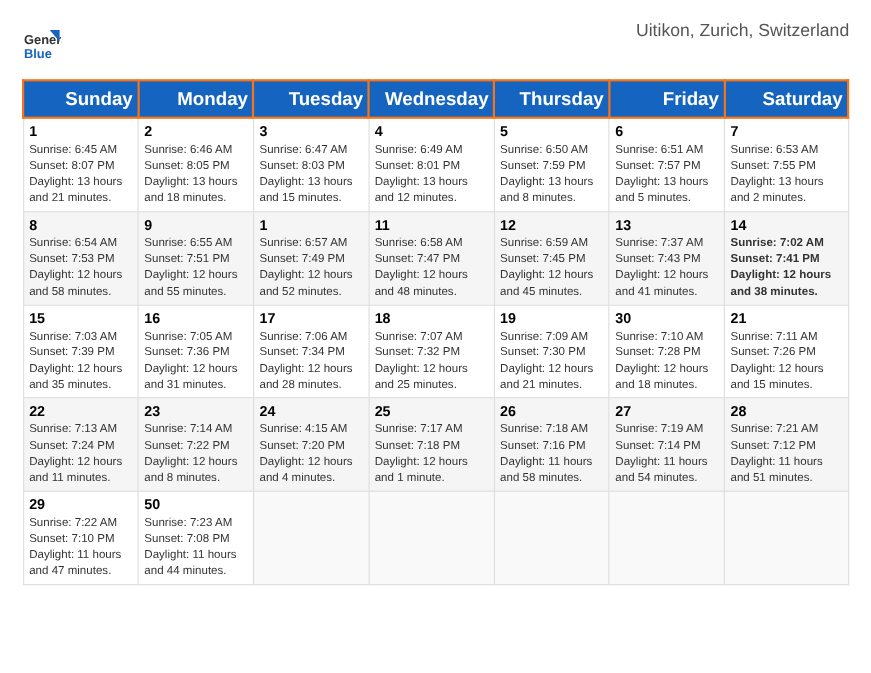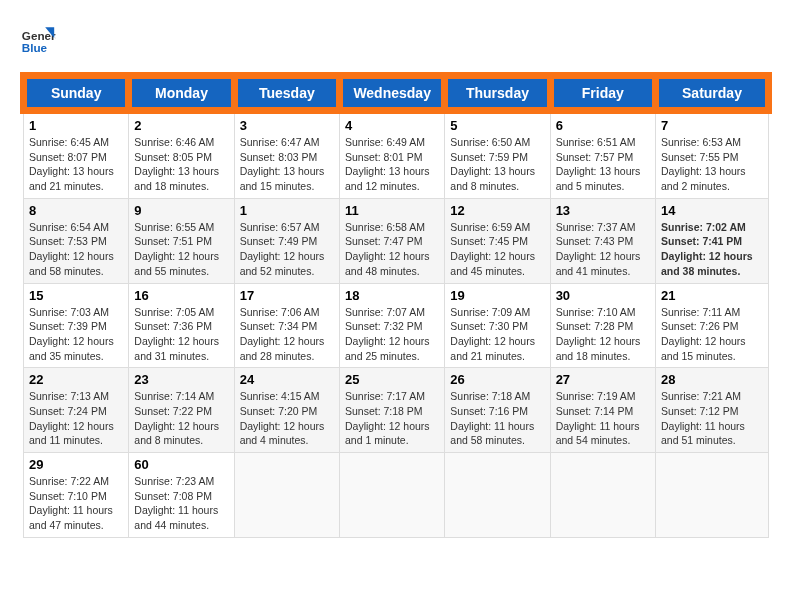--- a/index.html
+++ b/index.html
@@ -41,24 +41,24 @@
       width: 100%;
       border-collapse: collapse;
       font-size: 11px;
     }
     thead tr {
       background-color: #1565c0;
       color: #fff;
     }
     thead th {
       padding: 6px 4px;
-      text-align: center;
-      font-size: 14px;
+      text-align: right;
+      font-size: 17px;
       font-weight: bold;
-      border: 7px solid #f97316;
+      border: 2px solid #f97316;
     }
     tbody tr {
       background-color: #fff;
     }
     tbody tr:nth-child(even) {
       background-color: #f5f5f5;
     }
     tbody td {
       border: 1px solid #ddd;
       padding: 4px 5px;
@@ -86,20 +86,21 @@
 
 <div class="header-area">
   <div class="logo">
     <svg class="logo-icon" viewBox="0 0 40 40">
       <text x="2" y="22" font-size="13" font-weight="bold" fill="#333">General</text>
       <text x="2" y="36" font-size="13" font-weight="bold" fill="#1565c0">Blue</text>
       <polygon points="28,8 38,8 38,20" fill="#1565c0"></polygon>
     </svg>
   </div>
   <div class="title-area">
+    <div class="location-title">Uitikon, Zurich, Switzerland</div>
   </div>
 </div>
 
 <table>
   <thead>
     <tr>
     <th>Sunday</th>
         <th>Monday</th>
         <th>Tuesday</th>
         <th>Wednesday</th>
@@ -315,21 +316,21 @@
       </tr>
       <tr>
         <td>
           <span class="day-num">29</span>
           <div class="day-info" style="white-space: pre-line;">Sunrise: 7:22 AM
 Sunset: 7:10 PM
 Daylight: 11 hours
 and 47 minutes.</div>
         </td>
         <td>
-          <span class="day-num">60</span>
+          <span class="day-num">50</span>
           <div class="day-info" style="white-space: pre-line;">Sunrise: 7:23 AM
 Sunset: 7:08 PM
 Daylight: 11 hours
 and 44 minutes.</div>
         </td>
         <td class="empty-cell"></td>
         <td class="empty-cell"></td>
         <td class="empty-cell"></td>
         <td class="empty-cell"></td>
         <td class="empty-cell"></td>

